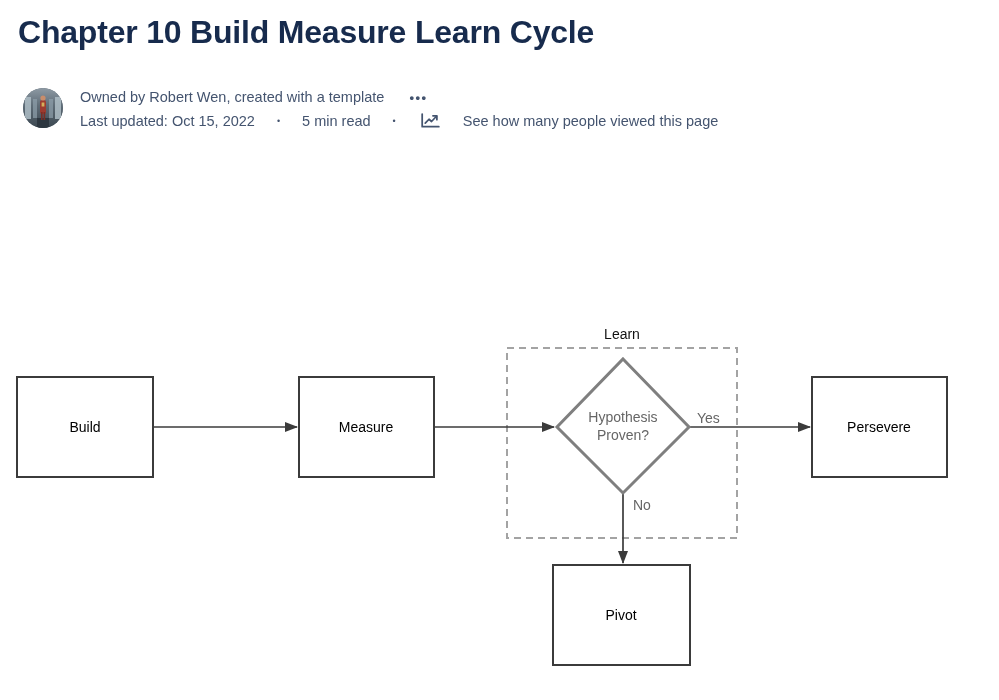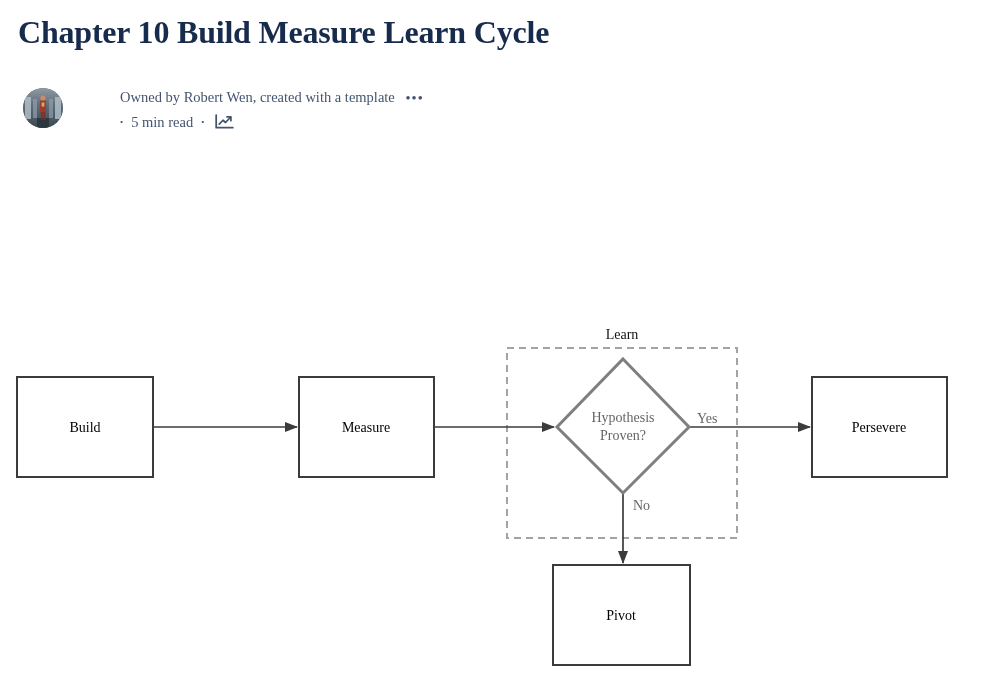--- a/index.html
+++ b/index.html
@@ -1,37 +1,37 @@
 <!DOCTYPE html>
 <html><head>
 <meta charset="utf-8">
 <style>
   * { margin:0; padding:0; box-sizing:border-box; }
   html,body { background:#ffffff; }
   .page {
     position:relative;
     width:999px; height:700px;
     background:#ffffff;
-    font-family:Liberation Serif, serif;
+    font-family:Liberation Sans, sans-serif;
     overflow:hidden;
   }
   .page-title {
     position:absolute; left:18px; top:14px;
     font-size:32px; font-weight:600; letter-spacing:-0.2px;
     color:#172B4D;
     white-space:nowrap;
   }
   .byline { position:absolute; left:23px; top:88px; display:flex; gap:17px; }
   .avatar {
     width:40px; height:40px; border-radius:50%;
     overflow:hidden; flex:0 0 auto; cursor:pointer;
     background:#5d6b76;
   }
   .byline-col { display:flex; flex-direction:column; gap:7px; padding-top:1px; }
-  .byline-row { display:flex; align-items:center; gap:8px; font-size:14.5px; color:#44546F; white-space:nowrap;margin-left:40px; }
+  .byline-row { display:flex; align-items:center; gap:22px; font-size:14.5px; color:#44546F; white-space:nowrap; }
   .more-dots {
     font-size:13px; font-weight:bold; letter-spacing:1.5px;
     color:#44546F; cursor:pointer; margin-left:3px;
   }
   .sep { font-size:9px; color:#44546F; }
   .views-icon { display:inline-flex; align-items:center; margin-left:2px; }
   .views-link { color:#44546F; text-decoration:none; cursor:pointer; }
   .diagram-svg { position:absolute; left:0; top:0; }
   .svg-node-label { font-size:14px; fill:#000000; }
   .svg-muted-label { font-size:14px; fill:#666666; }
@@ -72,30 +72,32 @@
           <rect x="18.6" y="14.5" width="2.8" height="4" fill="#d4af5a"></rect>
         </g>
       </svg>
     </div>
     <div class="byline-col">
       <div class="byline-row">
         <span>Owned by Robert Wen, created with a template</span>
         <span class="more-dots">•••</span>
       </div>
       <div class="byline-row">
+        <span>Last updated: Oct 15, 2022</span>
         <span class="sep">•</span>
         <span>5 min read</span>
         <span class="sep">•</span>
         <span class="views-icon">
           <svg width="21" height="18" viewBox="0 0 24 20" fill="none">
             <path d="M2.5 2 V16.5 H21.5" stroke="#44546F" stroke-width="2" stroke-linecap="round" stroke-linejoin="round"></path>
             <path d="M6 12.5 L10.3 8 L13.2 10.6 L18.8 4.6" stroke="#44546F" stroke-width="2" stroke-linecap="round" stroke-linejoin="round"></path>
             <path d="M14.8 4 H19.3 V8.5" stroke="#44546F" stroke-width="2" stroke-linecap="round" stroke-linejoin="round"></path>
           </svg>
         </span>
+        <a class="views-link">See how many people viewed this page</a>
       </div>
     </div>
   </div>
 
   <svg class="diagram-svg" width="999" height="700" viewBox="0 0 999 700">
     <defs>
       <marker id="arrowhead" markerWidth="13" markerHeight="10" refX="12" refY="5" orient="auto" markerUnits="userSpaceOnUse">
         <path d="M0,0 L13,5 L0,10 Z" fill="#3B3B3B"></path>
       </marker>
     </defs>

